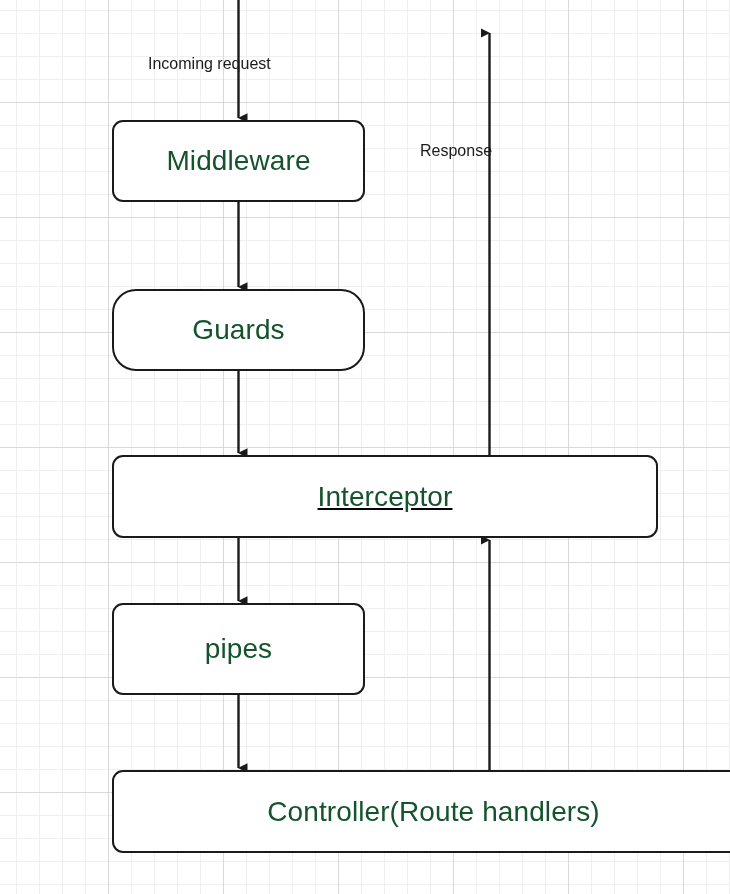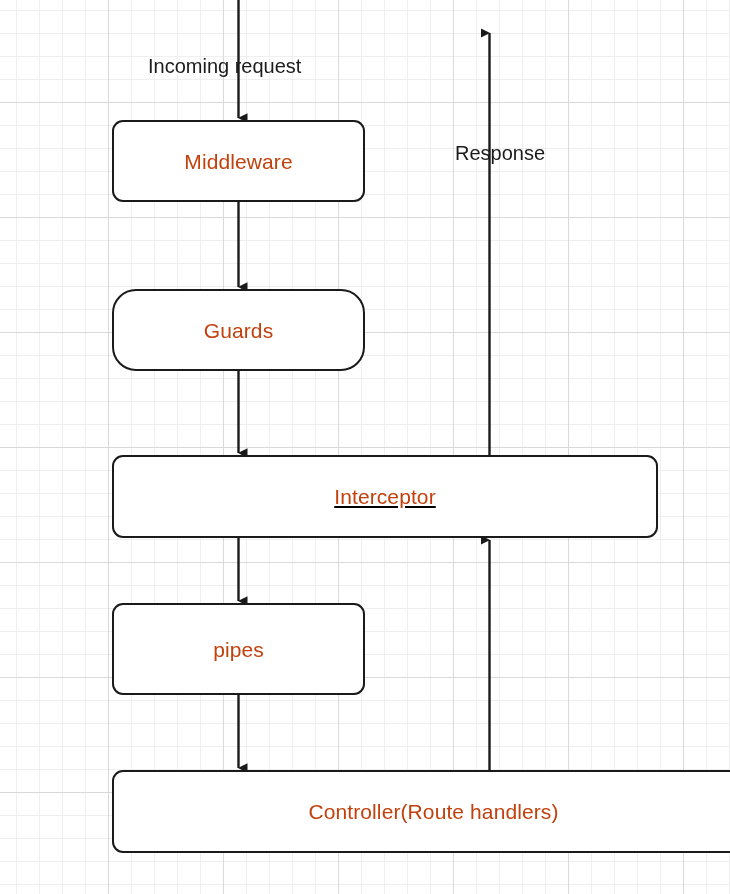--- a/index.html
+++ b/index.html
@@ -46,29 +46,29 @@
     position: absolute;
     box-sizing: border-box;
     border: 2px solid #1a1a1a;
     border-radius: 11px;
     background: #ffffff;
     display: flex;
     align-items: center;
     justify-content: center;
   }
   .node-label {
-    font-size: 21px;
-    color: #c2410c;
+    font-size: 28px;
+    color: #14532d;
     line-height: 1;
     letter-spacing: 0.1px;
     white-space: nowrap;
   }
   .edge-label {
     position: absolute;
-    font-size: 20px;
+    font-size: 16px;
     color: #1b1b1b;
     white-space: nowrap;
     line-height: 1;
     background: transparent;
   }
 </style>
 </head>
 <body>
 
 <div id="canvas">
@@ -113,15 +113,15 @@
   <div class="node-box" style="left:112px; top:603px; width:253px; height:92px;">
     <span class="node-label">pipes</span>
   </div>
 
   <div class="node-box" style="left:112px; top:770px; width:643px; height:83px;">
     <span class="node-label">Controller(Route handlers)</span>
   </div>
 
   <div class="edge-label" style="left:148px; top:56px;">Incoming request</div>
 
-  <div class="edge-label" style="left:455px; top:143px;">Response</div>
+  <div class="edge-label" style="left:420px; top:143px;">Response</div>
 
 </div>
 
 </body></html>

